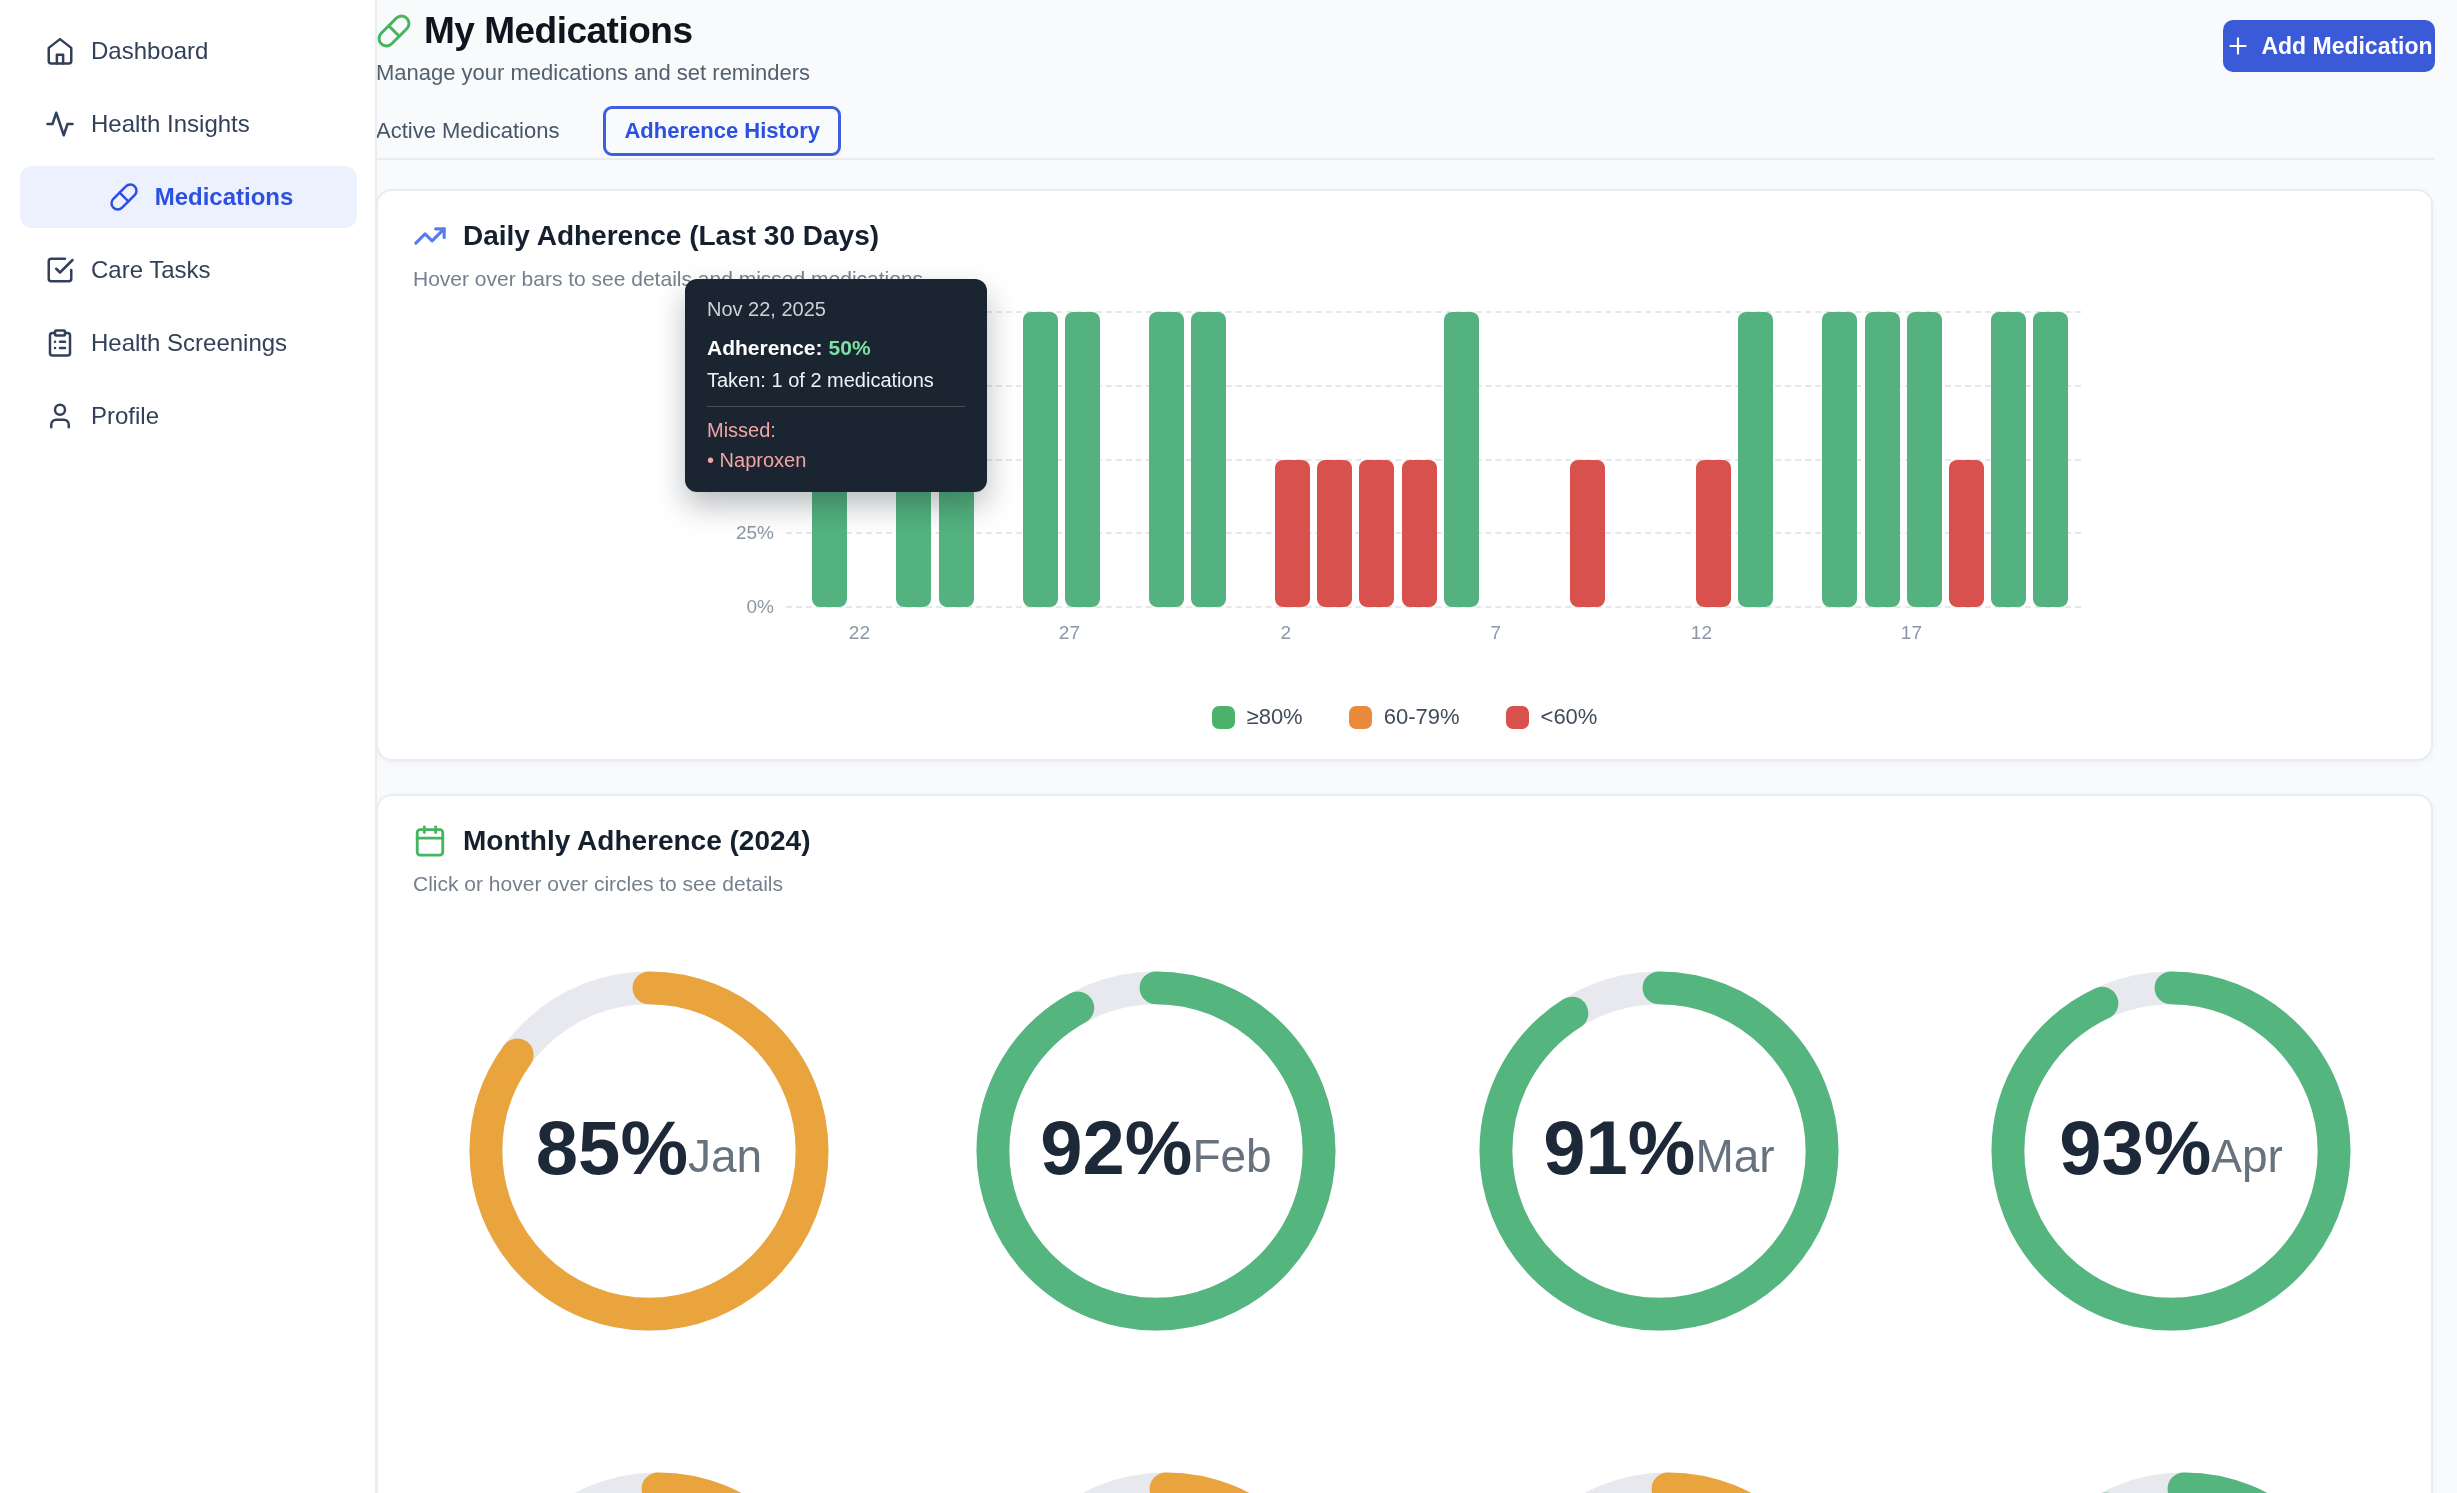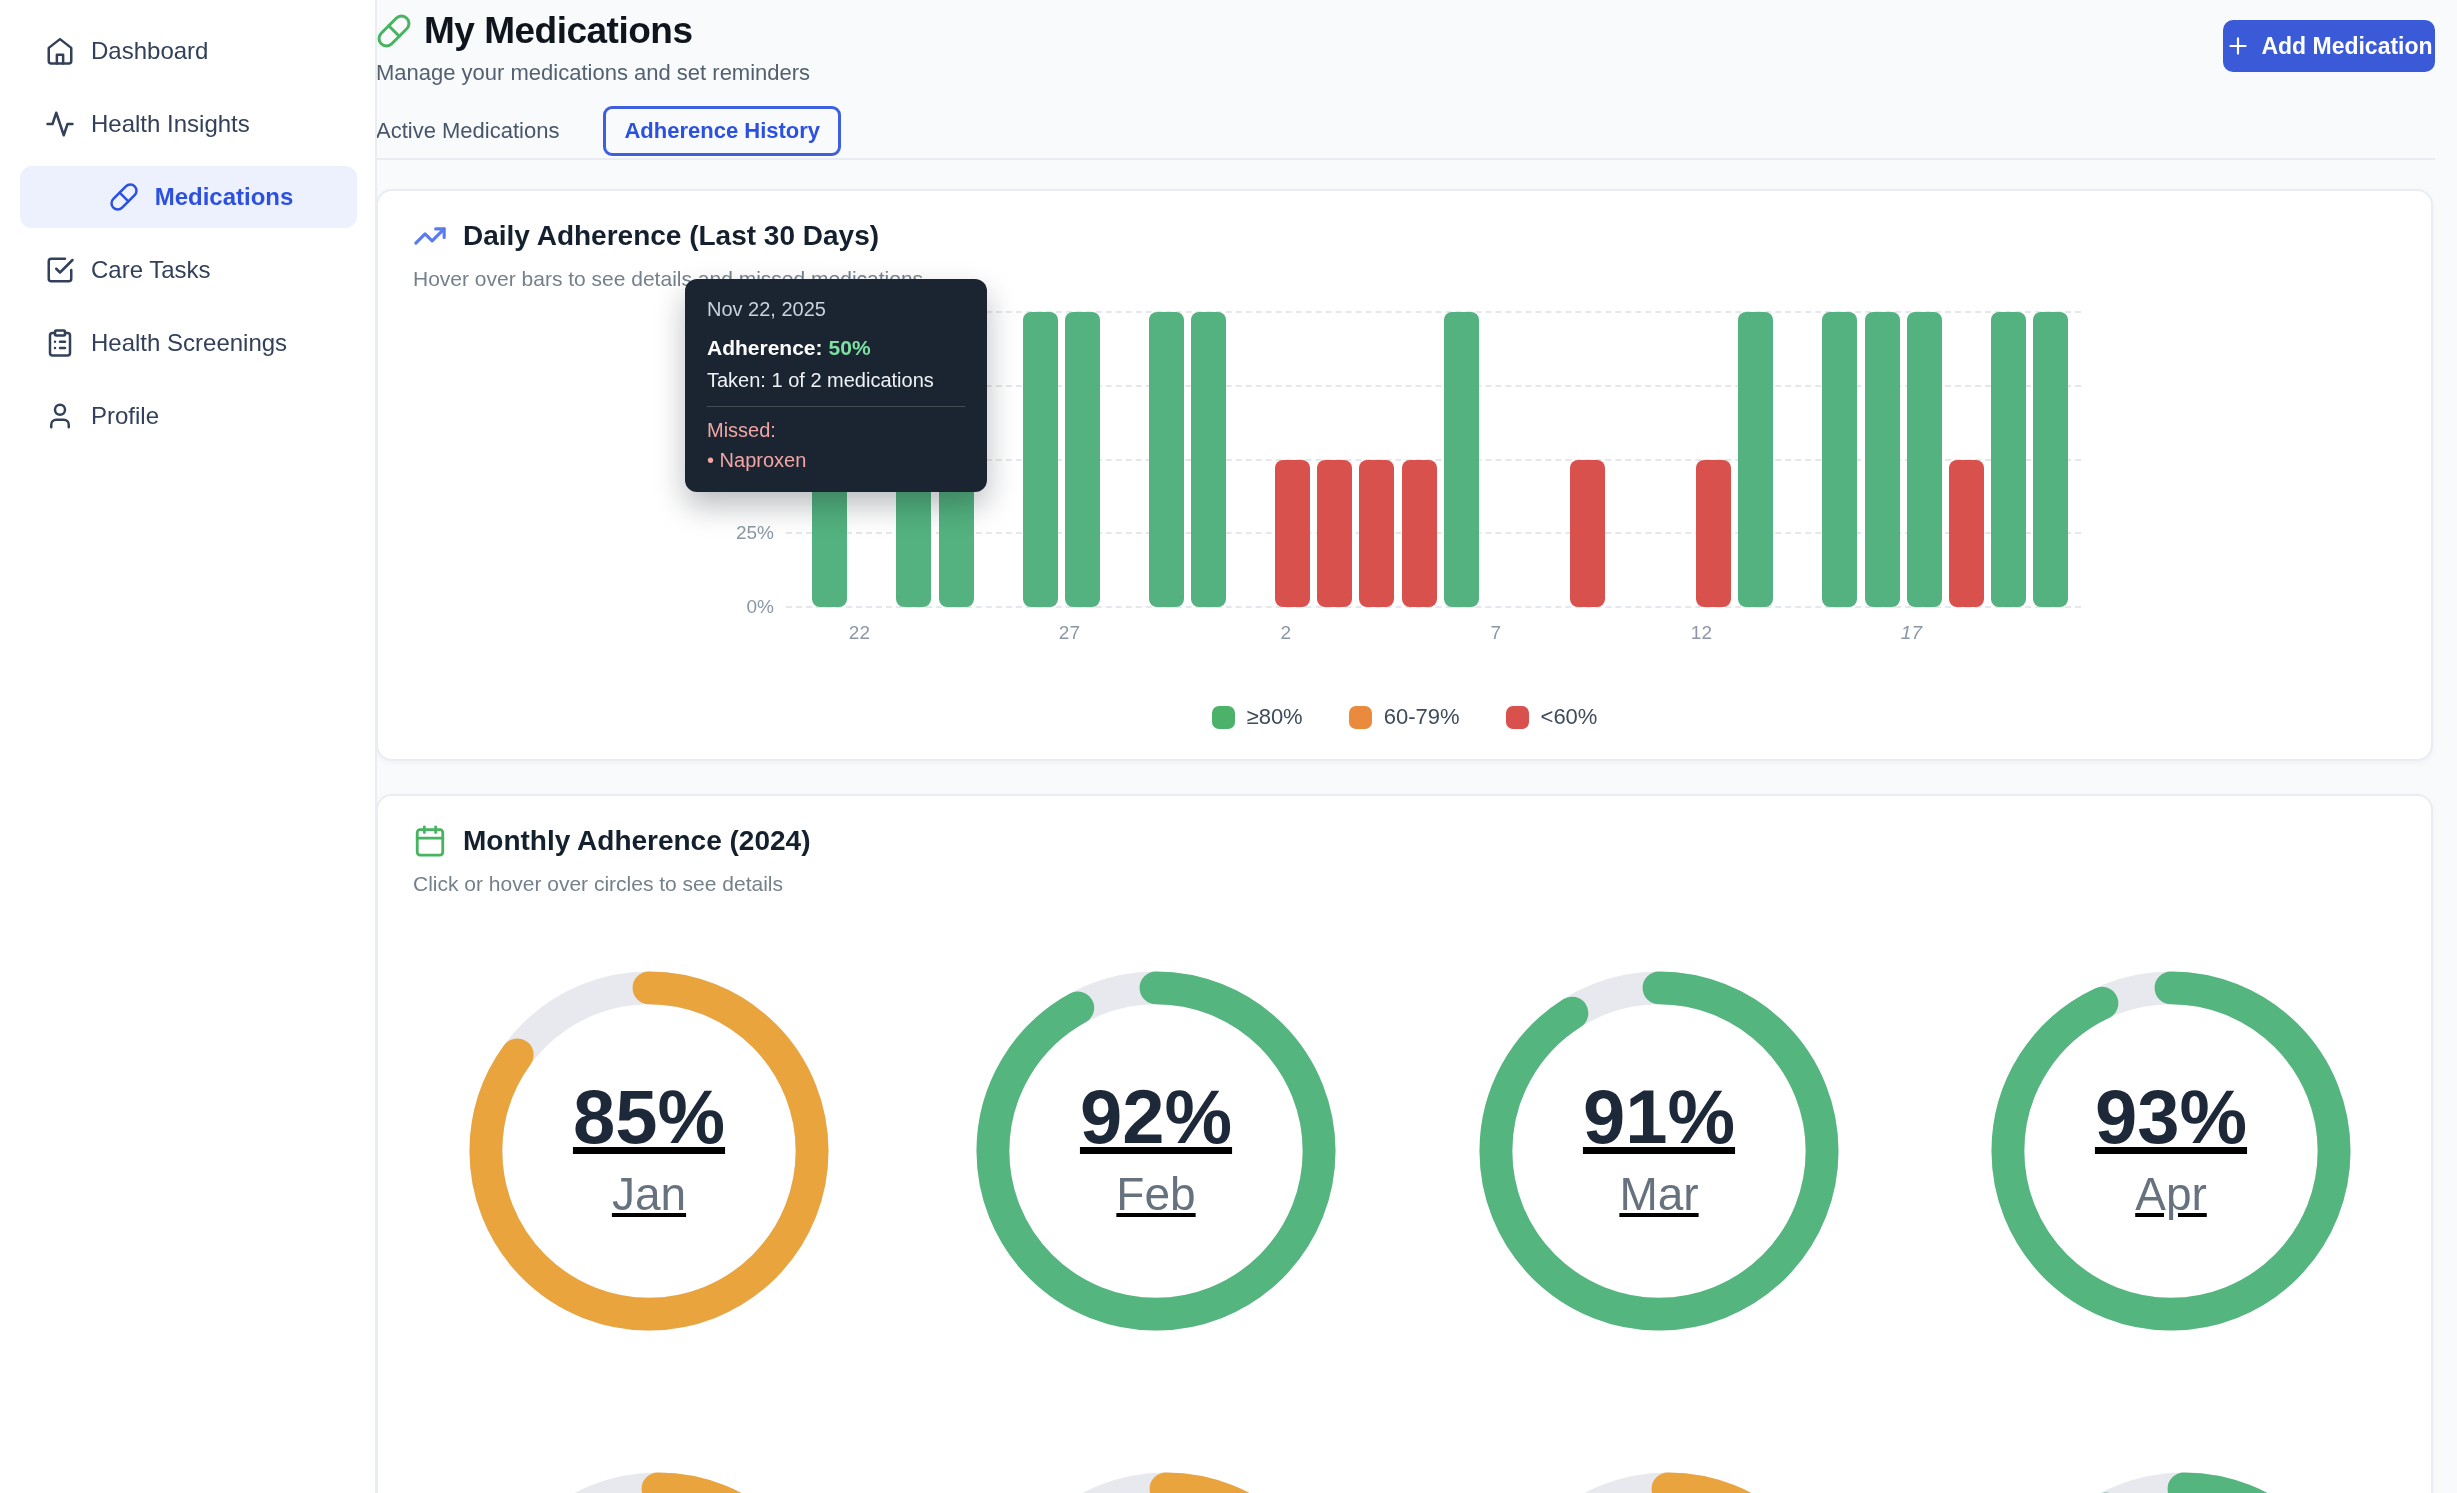--- a/index.html
+++ b/index.html
@@ -78,22 +78,22 @@
   .tt-adherence .val{color:#7ce0a3;margin-left:6px;}
   .tt-taken{margin-top:9px;font-size:20px;color:#eef2f6;}
   .tt-divider{margin-top:14px;border-top:1px solid rgba(255,255,255,.18);}
   .tt-missed{margin-top:12px;font-size:20px;color:#f1a5a5;}
   .tt-missed-item{margin-top:7px;font-size:20px;color:#f1a5a5;}
   
   .ring{position:absolute;width:360px;height:360px;cursor:pointer;}
   .ring svg{position:absolute;left:0;top:0;}
   .ring .txt{
     position:absolute;left:0;top:0;width:360px;height:360px;
-    display:flex;flex-direction:column;align-items:center;justify-content:center;
-    padding-bottom:6px;box-sizing:border-box;text-decoration:underline;
+    display:flex;flex-direction:row;align-items:center;justify-content:center;
+    padding-bottom:6px;box-sizing:border-box;
   }
   .ring .pct{font-size:76px;font-weight:800;color:#1d2838;line-height:1;}
   .ring .mon{font-size:46px;color:#67727f;margin-top:16px;line-height:1;}
 </style>
 </head>
 <body>
 
 <aside class="sidebar">
   <nav id="side-nav">
       <div class="side-item">
@@ -227,21 +227,21 @@
         <div class="bar" style="left: 1487px; top: 121px; height: 295px; background: rgb(83, 178, 127);"></div>
         <div class="bar" style="left: 1529px; top: 121px; height: 295px; background: rgb(83, 178, 127);"></div>
         <div class="bar" style="left: 1571px; top: 269px; height: 147px; background: rgb(217, 81, 77);"></div>
         <div class="bar" style="left: 1613px; top: 121px; height: 295px; background: rgb(83, 178, 127);"></div>
         <div class="bar" style="left: 1655px; top: 121px; height: 295px; background: rgb(83, 178, 127);"></div>
         <div class="xtick" style="left: 412px;">22</div>
         <div class="xtick" style="left: 622px;">27</div>
         <div class="xtick" style="left: 833px;">2</div>
         <div class="xtick" style="left: 1043px;">7</div>
         <div class="xtick" style="left: 1254px;">12</div>
-        <div class="xtick" style="left: 1464px; font-style: italic;">17</div>
+        <div class="xtick" style="left: 1464px;">17</div>
       </div>
 
     <div class="legend" id="daily-legend">
         <div class="legend-item">
           <span class="legend-swatch" style="background:#4db269"></span>
           <span>≥80%</span>
         </div>
         <div class="legend-item">
           <span class="legend-swatch" style="background:#e98a3c"></span>
           <span>60-79%</span>

